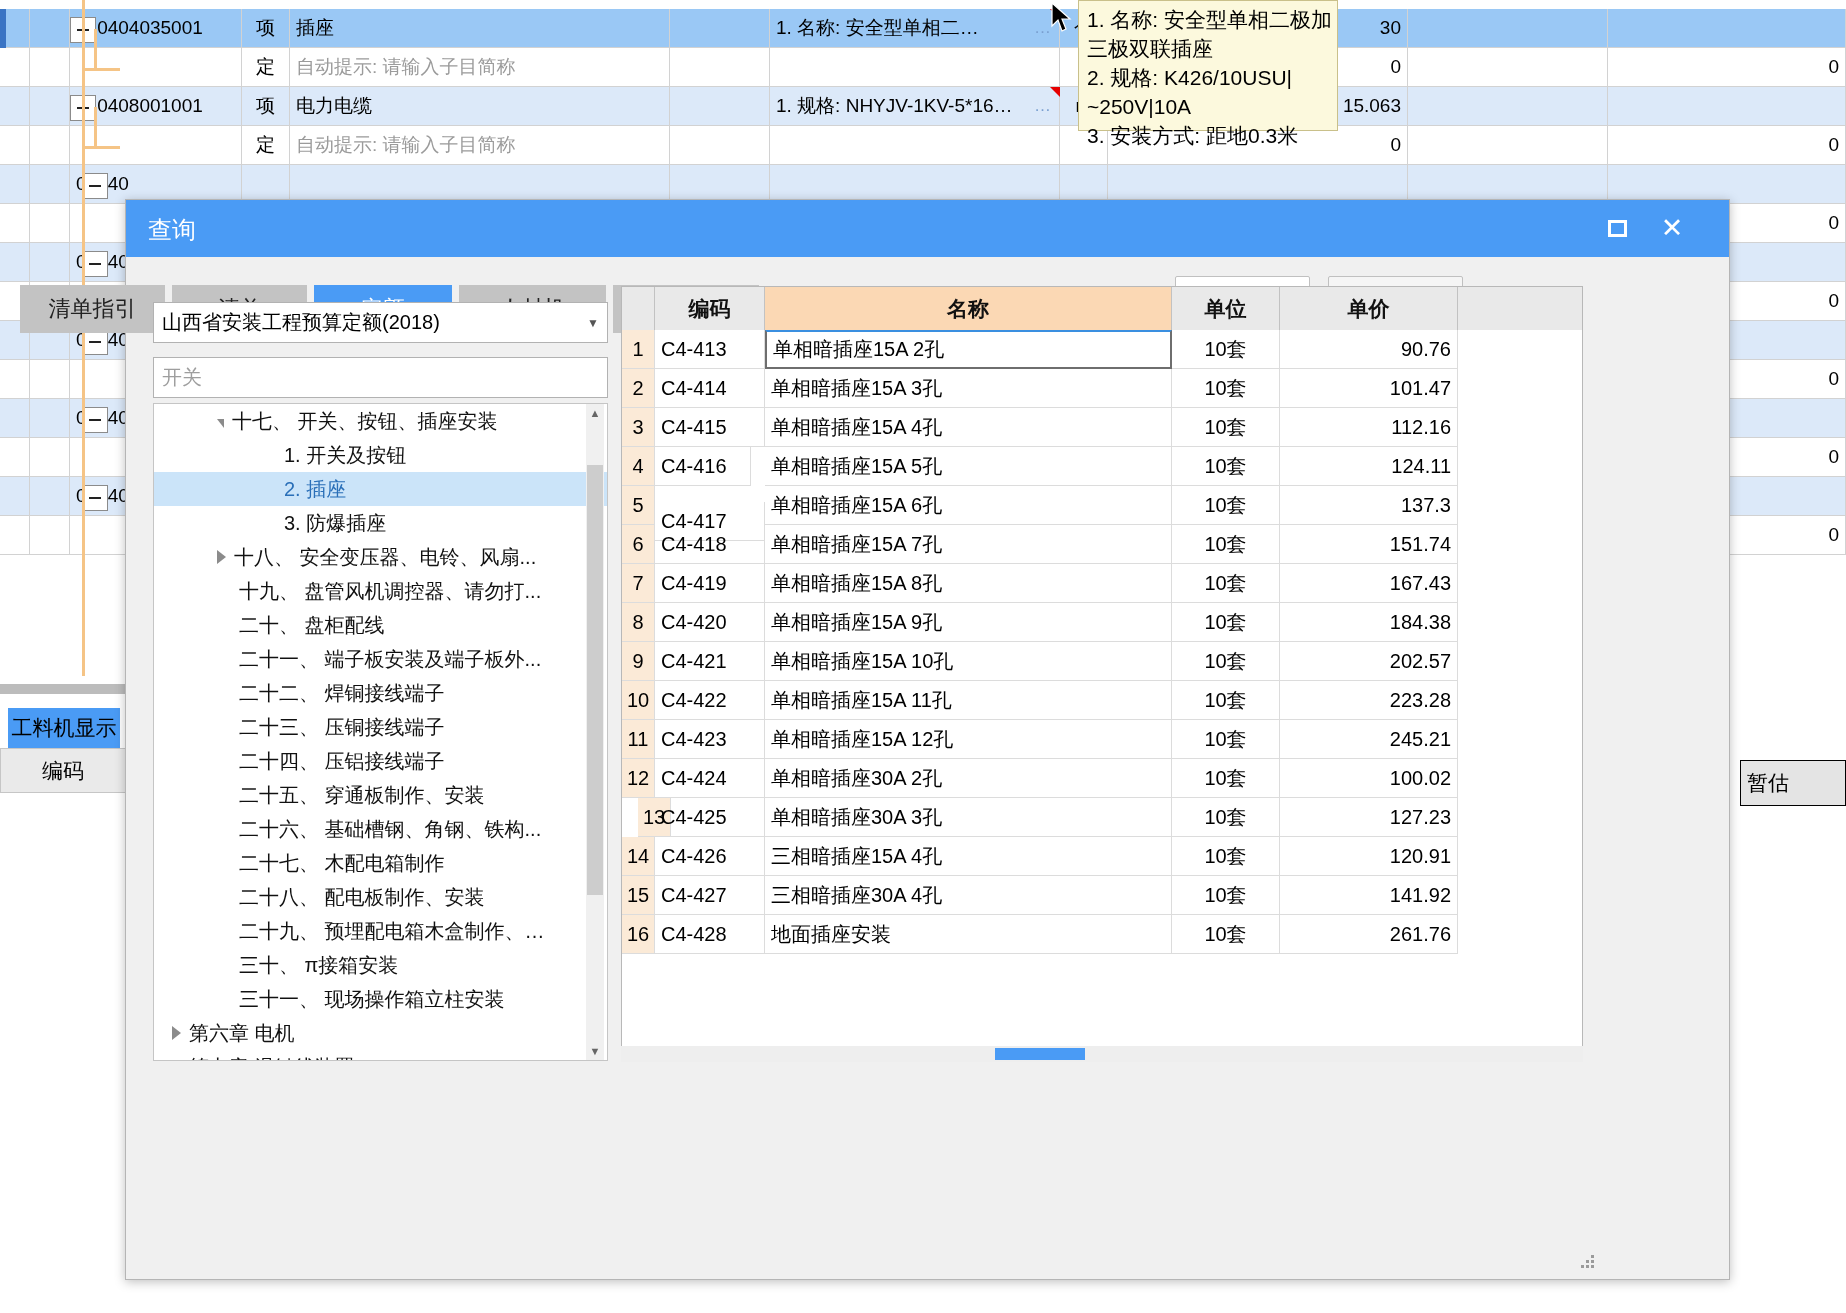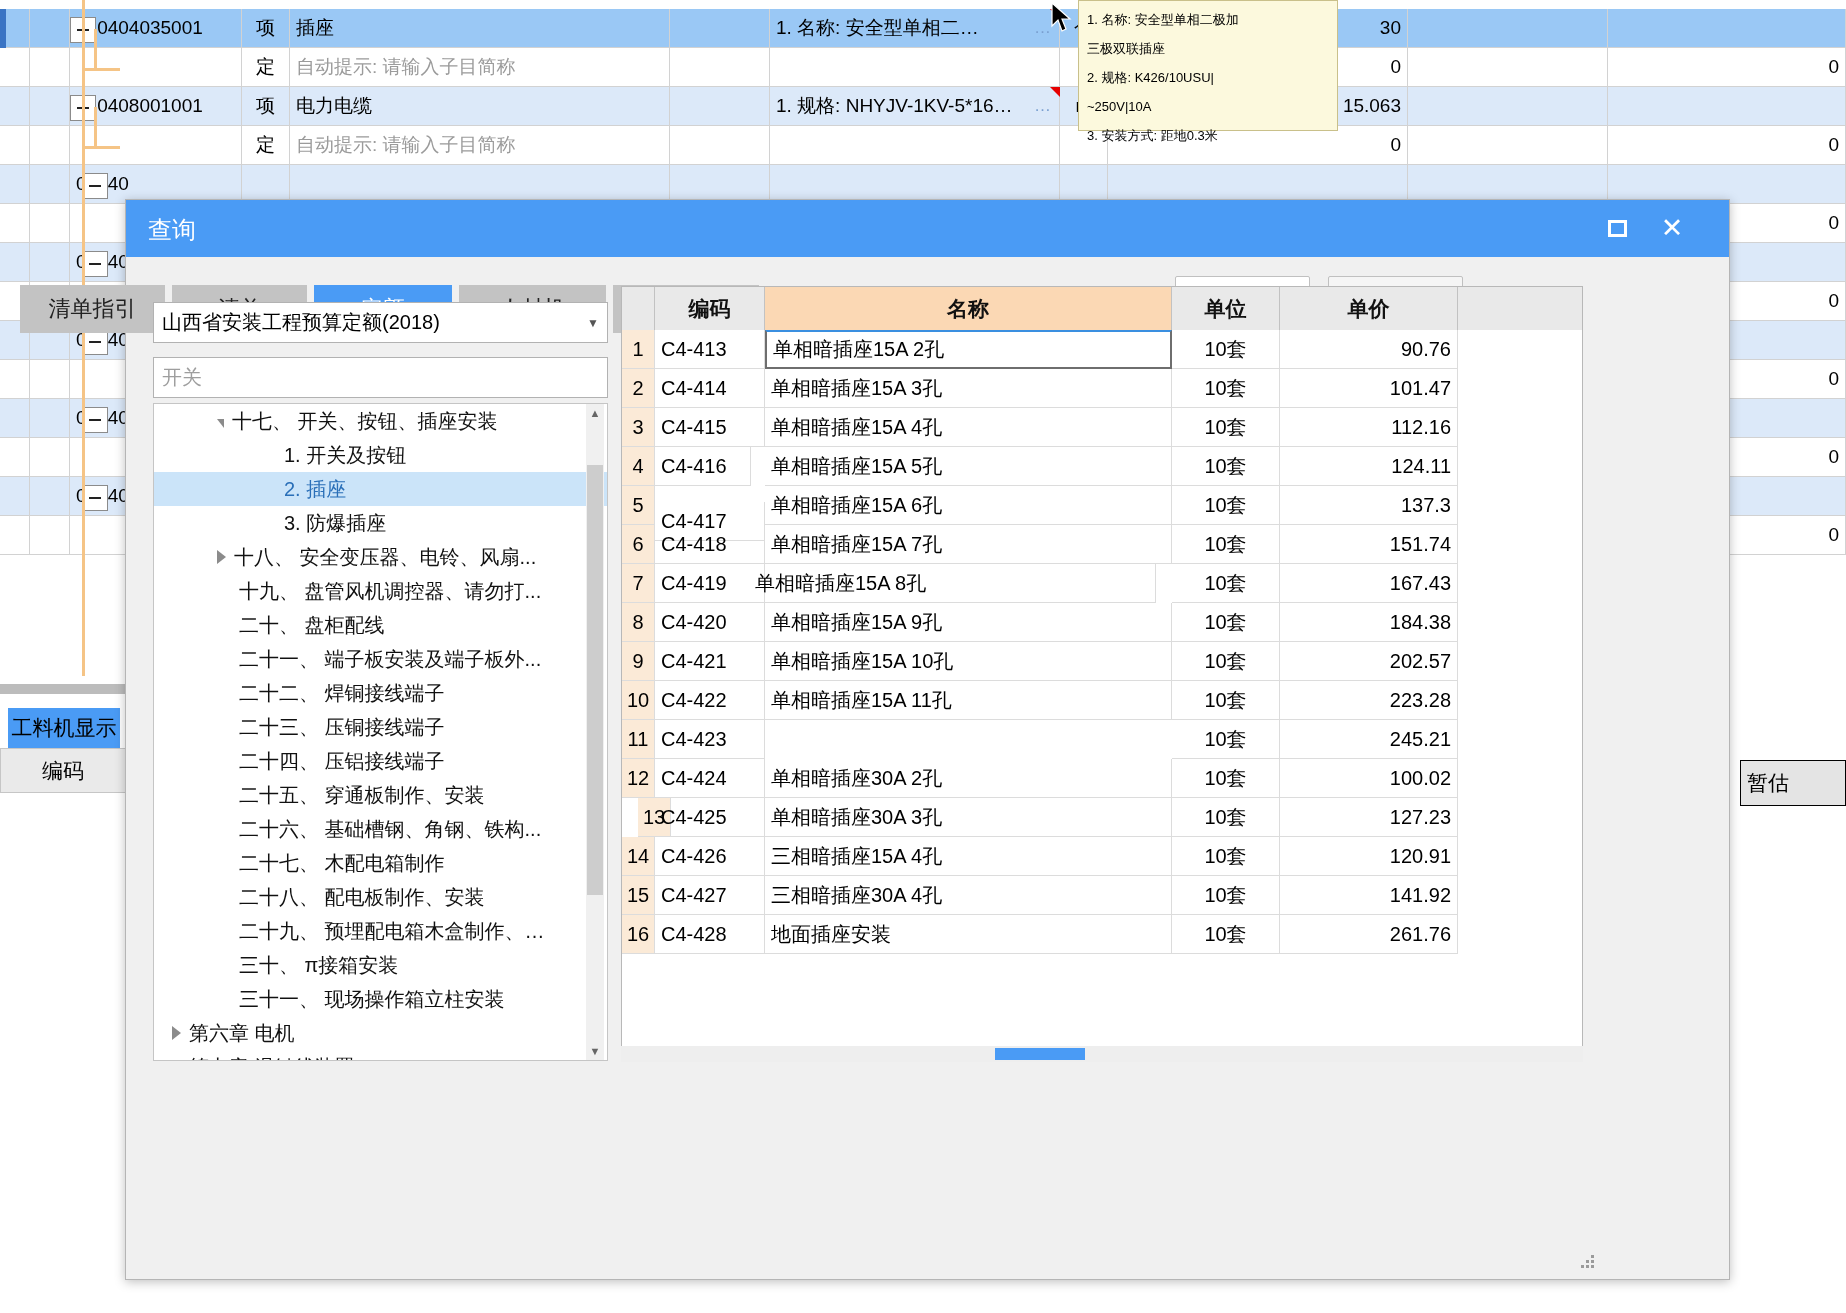--- a/index.html
+++ b/index.html
@@ -23,21 +23,21 @@
   .plain-row{background:#ffffff;}
   .tree-line{position:absolute;background:#f5c486;}
   .expander{position:absolute;width:24px;height:24px;border:1px solid #8b8b8b;background:#fff;
             display:flex;align-items:center;justify-content:center;font-size:17px;line-height:1;color:#333;}
   .expander i{display:block;width:12px;height:2px;background:#222;font-style:normal;}
   .redmark{position:absolute;width:0;height:0;border-top:10px solid #e60000;border-left:10px solid transparent;}
   .dots{color:#7a9fd0;letter-spacing:2px;font-size:17px;}
 
   
   #tooltip{position:absolute;left:1078px;top:0px;width:260px;height:131px;background:#fcf9dd;
-           border:1px solid #c9c08a;box-sizing:border-box;padding:4px 8px;font-size:13px;line-height:29px;
+           border:1px solid #c9c08a;box-sizing:border-box;padding:4px 8px;font-size:21px;line-height:29px;
            color:#000;z-index:40;}
   #tooltip div{white-space:nowrap;}
   #cursor{position:absolute;left:1050px;top:2px;width:0;height:0;z-index:45;}
 
   
   #blpanel{position:absolute;left:0;top:700px;width:126px;height:120px;z-index:10;}
   #gljTab{position:absolute;left:8px;top:8px;width:112px;height:40px;background:#4a9bf5;color:#000000;
           display:flex;align-items:center;justify-content:center;font-size:21px;}
   #gljHdr{position:absolute;left:0px;top:48px;width:126px;height:45px;background:#eaeaea;
           border:1px solid #c6c6c6;box-sizing:border-box;display:flex;align-items:center;
@@ -518,21 +518,21 @@
     <div class="grow" style="top: 238px;">
       <div class="gc idx" style="left: 0px; width: 33px;">6</div>
       <div class="gc " style="left: 33px; width: 110px;">C4-418</div>
       <div class="gc " style="left: 143px; width: 407px;">单相暗插座15A 7孔</div>
       <div class="gc ctr" style="left: 550px; width: 108px;">10套</div>
       <div class="gc rgt" style="left: 658px; width: 178px;">151.74</div>
     </div>
     <div class="grow" style="top: 277px;">
       <div class="gc idx" style="left: 0px; width: 33px;">7</div>
       <div class="gc " style="left: 33px; width: 110px;">C4-419</div>
-      <div class="gc " style="left: 127px; width: 407px;">单相暗插座15A 8孔</div>
+      <div class="gc " style="left: 143px; width: 407px;">单相暗插座15A 8孔</div>
       <div class="gc ctr" style="left: 550px; width: 108px;">10套</div>
       <div class="gc rgt" style="left: 658px; width: 178px;">167.43</div>
     </div>
     <div class="grow" style="top: 316px;">
       <div class="gc idx" style="left: 0px; width: 33px;">8</div>
       <div class="gc " style="left: 33px; width: 110px;">C4-420</div>
       <div class="gc " style="left: 143px; width: 407px;">单相暗插座15A 9孔</div>
       <div class="gc ctr" style="left: 550px; width: 108px;">10套</div>
       <div class="gc rgt" style="left: 658px; width: 178px;">184.38</div>
     </div>
@@ -546,20 +546,21 @@
     <div class="grow" style="top: 394px;">
       <div class="gc idx" style="left: 0px; width: 33px;">10</div>
       <div class="gc " style="left: 33px; width: 110px;">C4-422</div>
       <div class="gc " style="left: 143px; width: 407px;">单相暗插座15A 11孔</div>
       <div class="gc ctr" style="left: 550px; width: 108px;">10套</div>
       <div class="gc rgt" style="left: 658px; width: 178px;">223.28</div>
     </div>
     <div class="grow" style="top: 433px;">
       <div class="gc idx" style="left: 0px; width: 33px;">11</div>
       <div class="gc " style="left: 33px; width: 110px;">C4-423</div>
+      <div class="gc " style="left: 143px; width: 407px;">单相暗插座15A 12孔</div>
       <div class="gc ctr" style="left: 550px; width: 108px;">10套</div>
       <div class="gc rgt" style="left: 658px; width: 178px;">245.21</div>
     </div>
     <div class="grow" style="top: 472px;">
       <div class="gc idx" style="left: 0px; width: 33px;">12</div>
       <div class="gc " style="left: 33px; width: 110px;">C4-424</div>
       <div class="gc " style="left: 143px; width: 407px;">单相暗插座30A 2孔</div>
       <div class="gc ctr" style="left: 550px; width: 108px;">10套</div>
       <div class="gc rgt" style="left: 658px; width: 178px;">100.02</div>
     </div>

